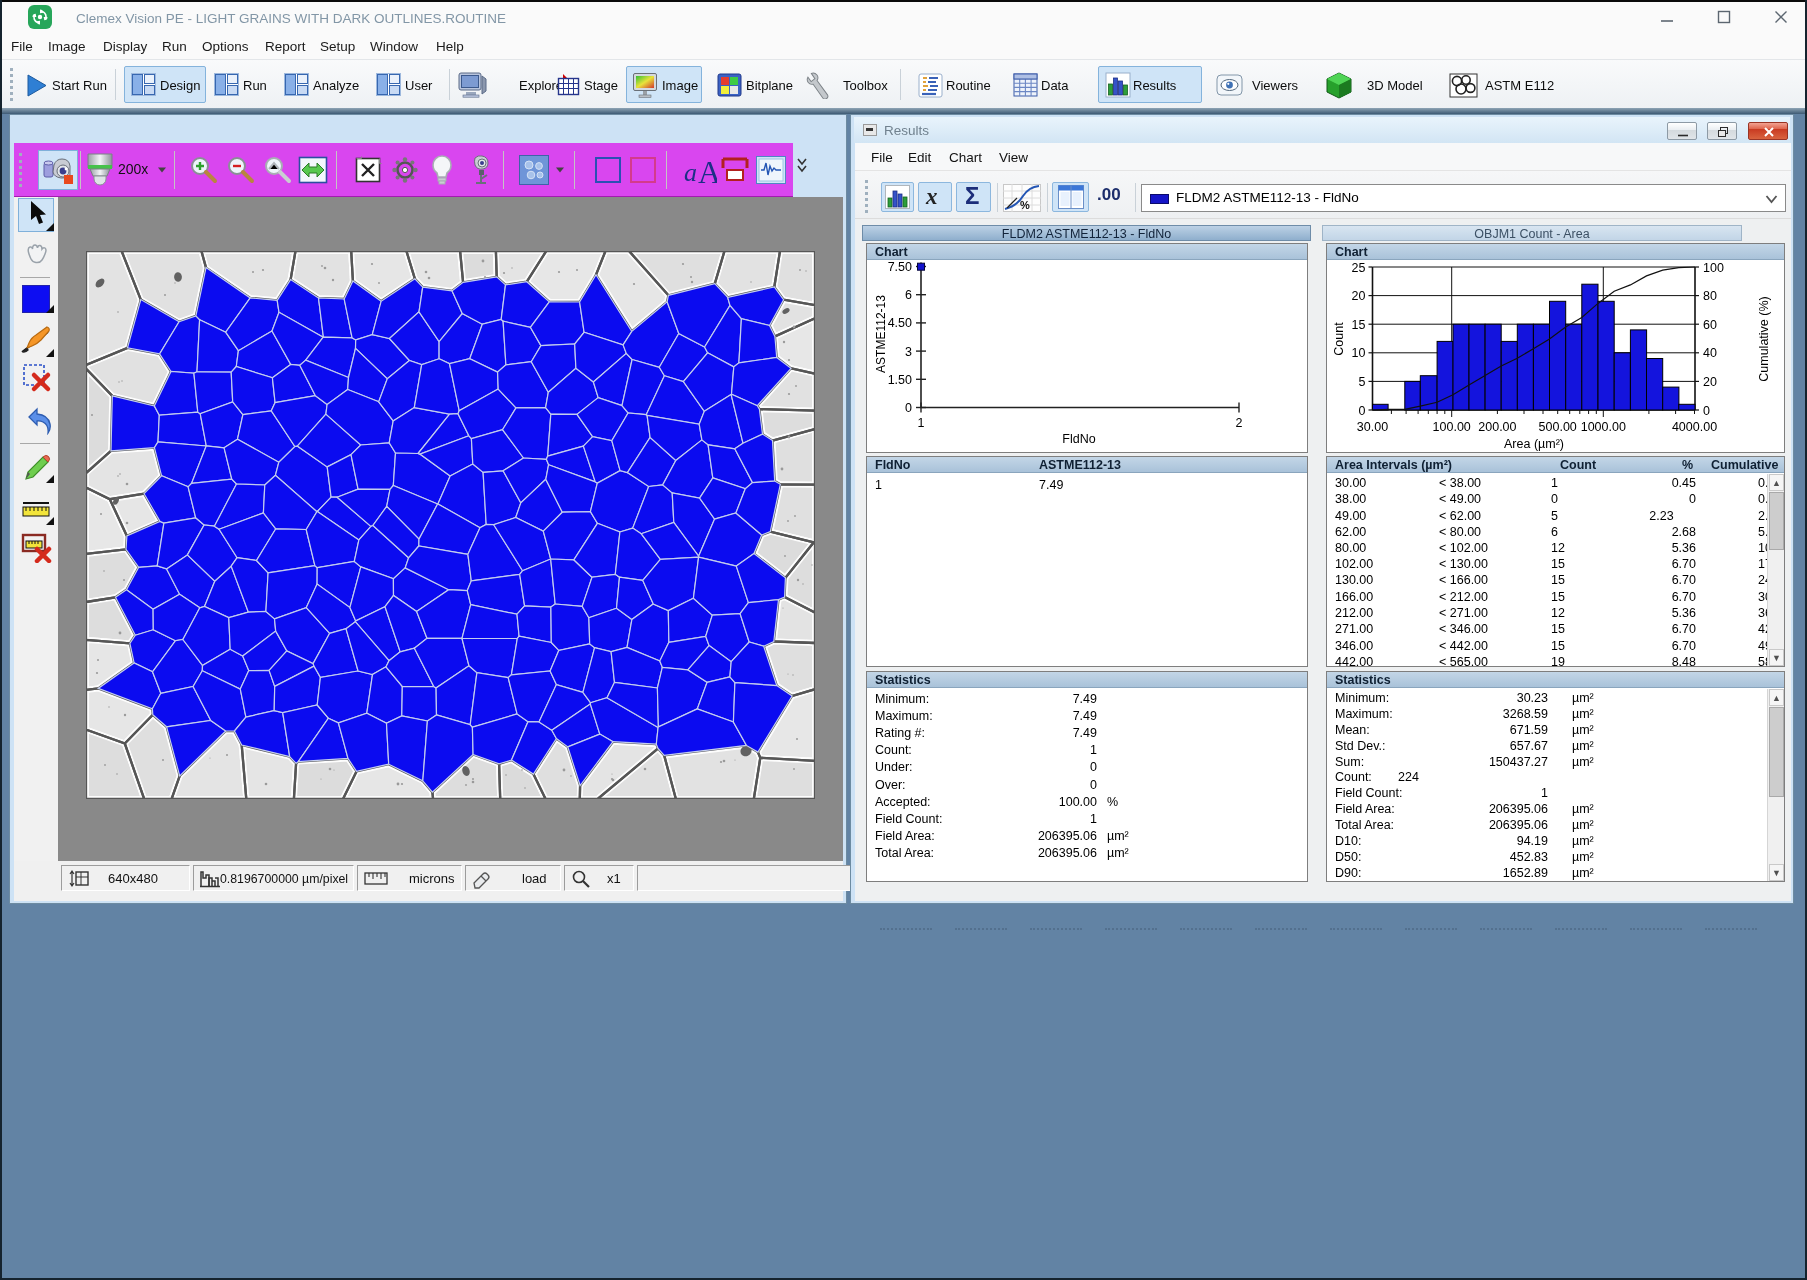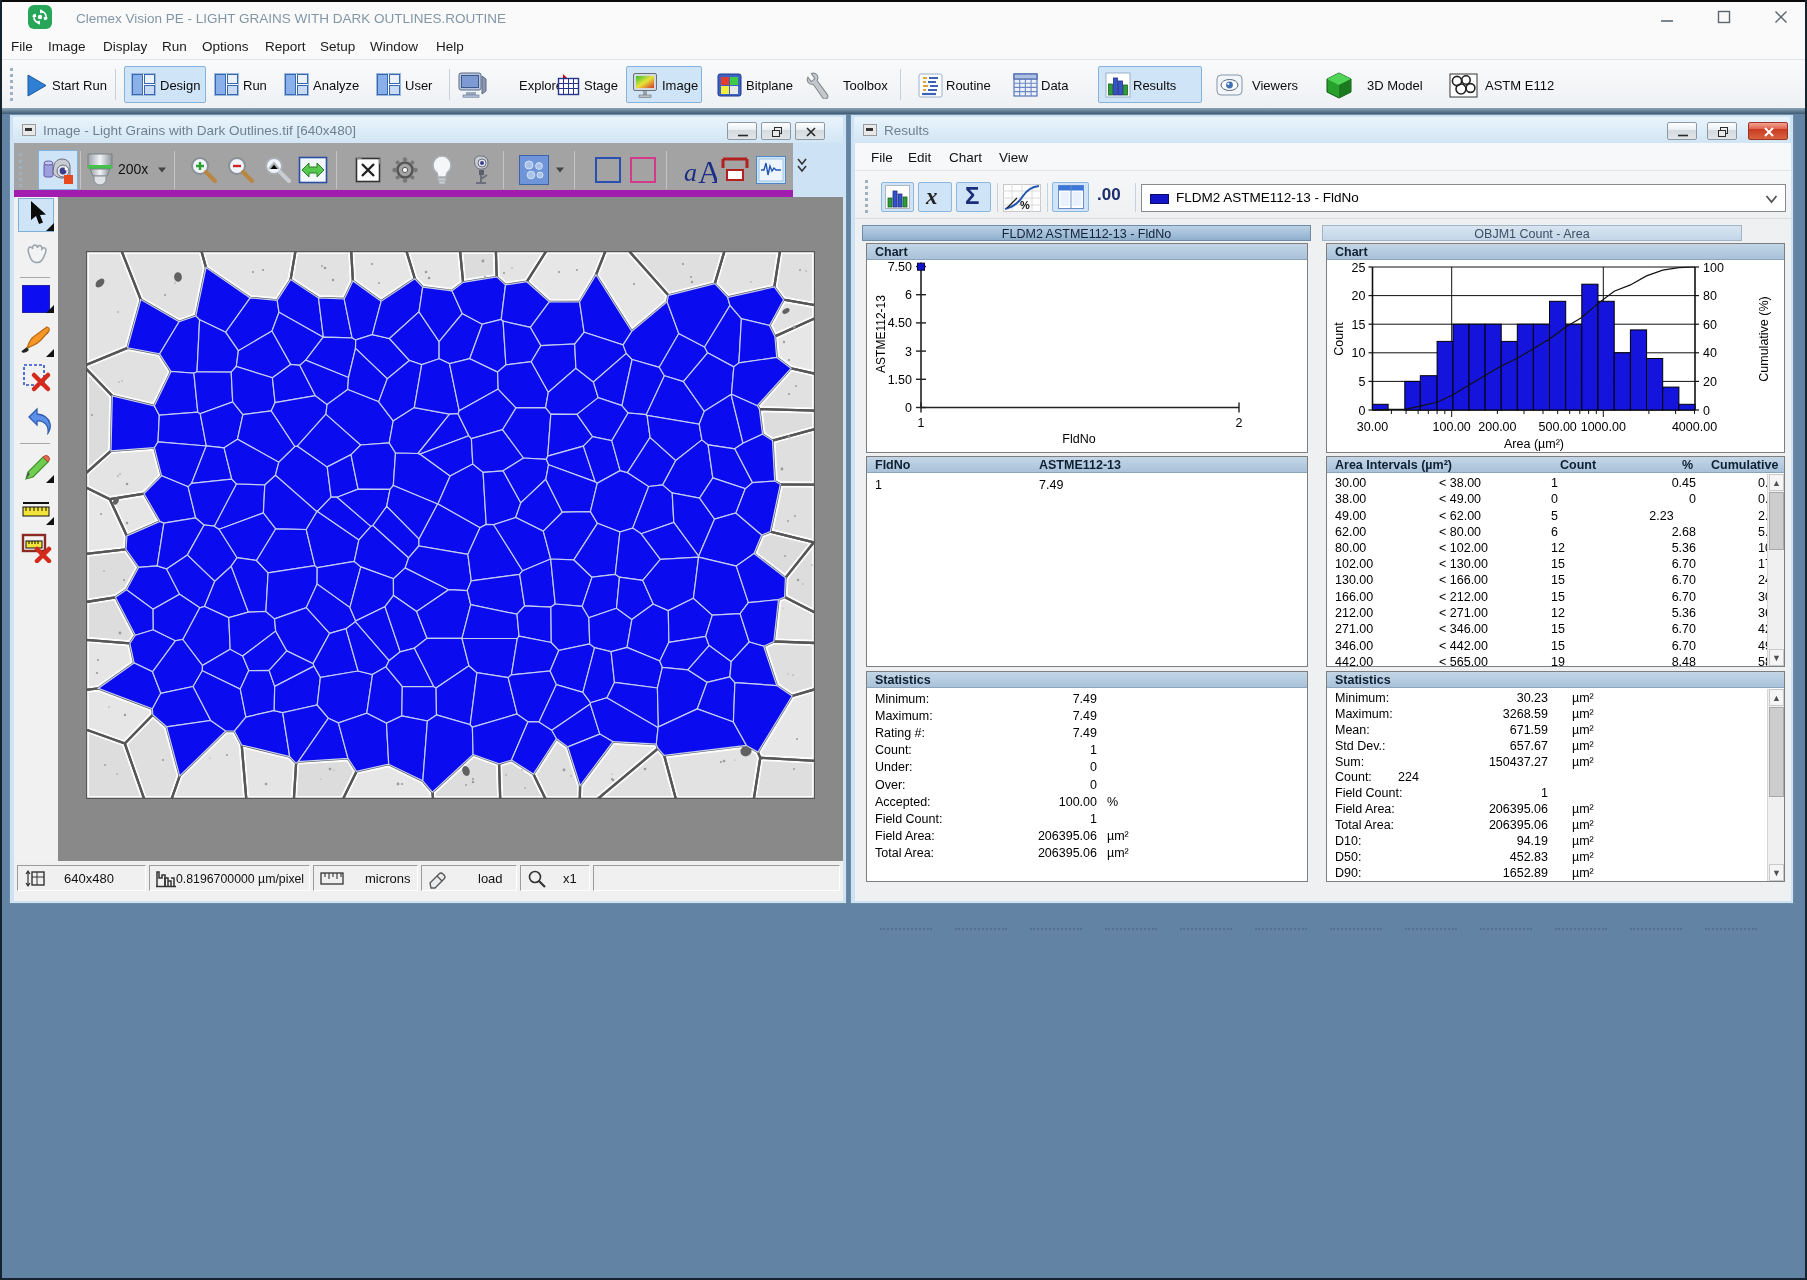--- a/index.html
+++ b/index.html
@@ -26,25 +26,25 @@
 .win .tbar { position:absolute; left:3px; right:3px; top:2px; height:26px;
   background:linear-gradient(#e9f4fc,#d2e5f4); }
 .win .tico { position:absolute; left:9px; top:7px; width:14px; height:12px; background:#e8e8e8; border:1px solid #9a9a9a; }
 .win .tico:after { content:""; position:absolute; left:2px; top:3px; width:7px; height:3px; background:#333; }
 .win .ttl { position:absolute; left:30px; top:6px; font-size:13.5px; color:#70818e; white-space:nowrap; }
 .capbtn { position:absolute; top:5px; width:30px; height:18px; background:linear-gradient(#ffffff,#e9edf1 45%,#d4dade 45%,#e0e5e9); border:1px solid #8d9aa5; border-radius:2px; text-align:center; }
 .capbtn svg { position:absolute; left:0; top:0; }
 .capclose-red { background:linear-gradient(#f2a292,#dd5f47 40%,#c93b22 40%,#d9633f); border:1px solid #9a3425; }
 
 #iwin { left:9px; top:114px; width:838px; height:790px; }
-#iw-toolbar { left:4px; top:28px; width:779px; height:54px; background:#a3a3a3; border-bottom:7px solid #a21caf; }
+#iw-toolbar { left:4px; top:28px; width:779px; height:54px; background:#d946ef; border-bottom:1px solid #a21caf; }
 #iw-side { left:4px; top:82px; width:44px; height:676px; background:#f1f1f1; }
 #iw-canvas { left:48px; top:82px; width:785px; height:664px; background:#898989; }
 #iw-status { left:4px; top:746px; width:829px; height:40px; background:#f0f0f0; }
-.sfield { position:absolute; top:4px; height:26px; background:#f0f0f0; border:1px solid; border-color:#9c9c9c #ffffff #ffffff #9c9c9c; font-size:13px; color:#111; white-space:nowrap; overflow:hidden; }
+.sfield { position:absolute; top:4px; height:26px; background:#f0f0f0; border:1px solid; border-color:#9c9c9c #ffffff #ffffff #9c9c9c; font-size:13px; color:#111; white-space:nowrap; overflow:hidden;margin-left:44px; }
 .itool { position:absolute; left:4px; width:36px; height:34px; }
 .itool.sel { background:#cfe4f7; border:1px solid #7fb0da; }
 .isep { position:absolute; left:6px; width:30px; height:1px; background:#a8a8a8; }
 .tsep { position:absolute; top:8px; width:1px; height:38px; background:#c4c4c4; }
 .tbtn32 { position:absolute; top:7px; width:40px; height:40px; }
 .tbtn32.sel { background:#cfe4f7; border:1px solid #7fb0da; }
 
 #rwin { left:850px; top:114px; width:944px; height:790px; }
 #rw-menmy { left:4px; top:28px; width:936px; height:28px; background:#f7f8f9; border-bottom:1px solid #e4e4e4; }
 .rmitem { position:absolute; top:7px; font-size:13.5px; color:#111; }
@@ -224,40 +224,20 @@
     <path d="M3 13 H15" stroke="#5c6670" stroke-width="1.6"></path>
   </svg>
 <svg class="abs" style="left:1715px;top:8px" width="18" height="18" viewBox="0 0 18 18">
     <rect x="3.5" y="3.5" width="11" height="11" fill="none" stroke="#5c6670" stroke-width="1.4"></rect>
   </svg>
 <svg class="abs" style="left:1772px;top:8px" width="18" height="18" viewBox="0 0 18 18">
     <path d="M3.5 3.5 L14.5 14.5 M14.5 3.5 L3.5 14.5" stroke="#5c6670" stroke-width="1.4"></path>
   </svg>
 
 <div class="win" id="iwin">
- <div class="tbar">
-  <div class="tico"></div>
-  <span class="ttl">Image - Light Grains with Dark Outlines.tif [640x480]</span>
-  <div class="capbtn" style="left:714px">
-        <svg width="30" height="18" viewBox="0 0 30 18">
-          <path d="M10 12.5 H20" stroke="#2b2b2b" stroke-width="1.6"></path>
-        </svg>
-      </div>
-  <div class="capbtn" style="left:748px">
-        <svg width="30" height="18" viewBox="0 0 30 18">
-          <rect x="12.5" y="4.5" width="7" height="6" fill="none" stroke="#2b2b2b"></rect>
-          <rect x="10.5" y="7.5" width="7" height="6" fill="#e8e8e8" stroke="#2b2b2b"></rect>
-        </svg>
-      </div>
-  <div class="capbtn" style="left:782px">
-        <svg width="30" height="18" viewBox="0 0 30 18">
-          <path d="M11 5 L19 13 M19 5 L11 13" stroke="#2b2b2b" stroke-width="1.7"></path>
-        </svg>
-      </div>
- </div>
  <div class="abs" id="iw-toolbar">
   <div class="grip" style="left:5px;top:10px;height:34px"></div>
   <div class="tbtn32 sel" style="left:24px"></div>
   <svg class="abs" style="left:28px;top:12px" width="32" height="30" viewBox="0 0 32 30">
         <rect x="2" y="8" width="9" height="14" rx="2" fill="#9d9ede" stroke="#5d5ea8"></rect>
         <ellipse cx="6.5" cy="8" rx="4.5" ry="2" fill="#c8c9ee" stroke="#5d5ea8"></ellipse>
         <path d="M12 10 q2-6 8-6 q7 0 8 7 l0 9 q-4 4 -9 3 q-7-1-8-6 z" fill="#c9ccd4" stroke="#6a6f7a"></path>
         <circle cx="21" cy="16" r="6" fill="#e3e6ea" stroke="#6a6f7a"></circle>
         <circle cx="21" cy="16" r="3.4" fill="#3b3f8e"></circle>
         <rect x="22" y="20" width="9" height="9" fill="#e8491f"></rect>

